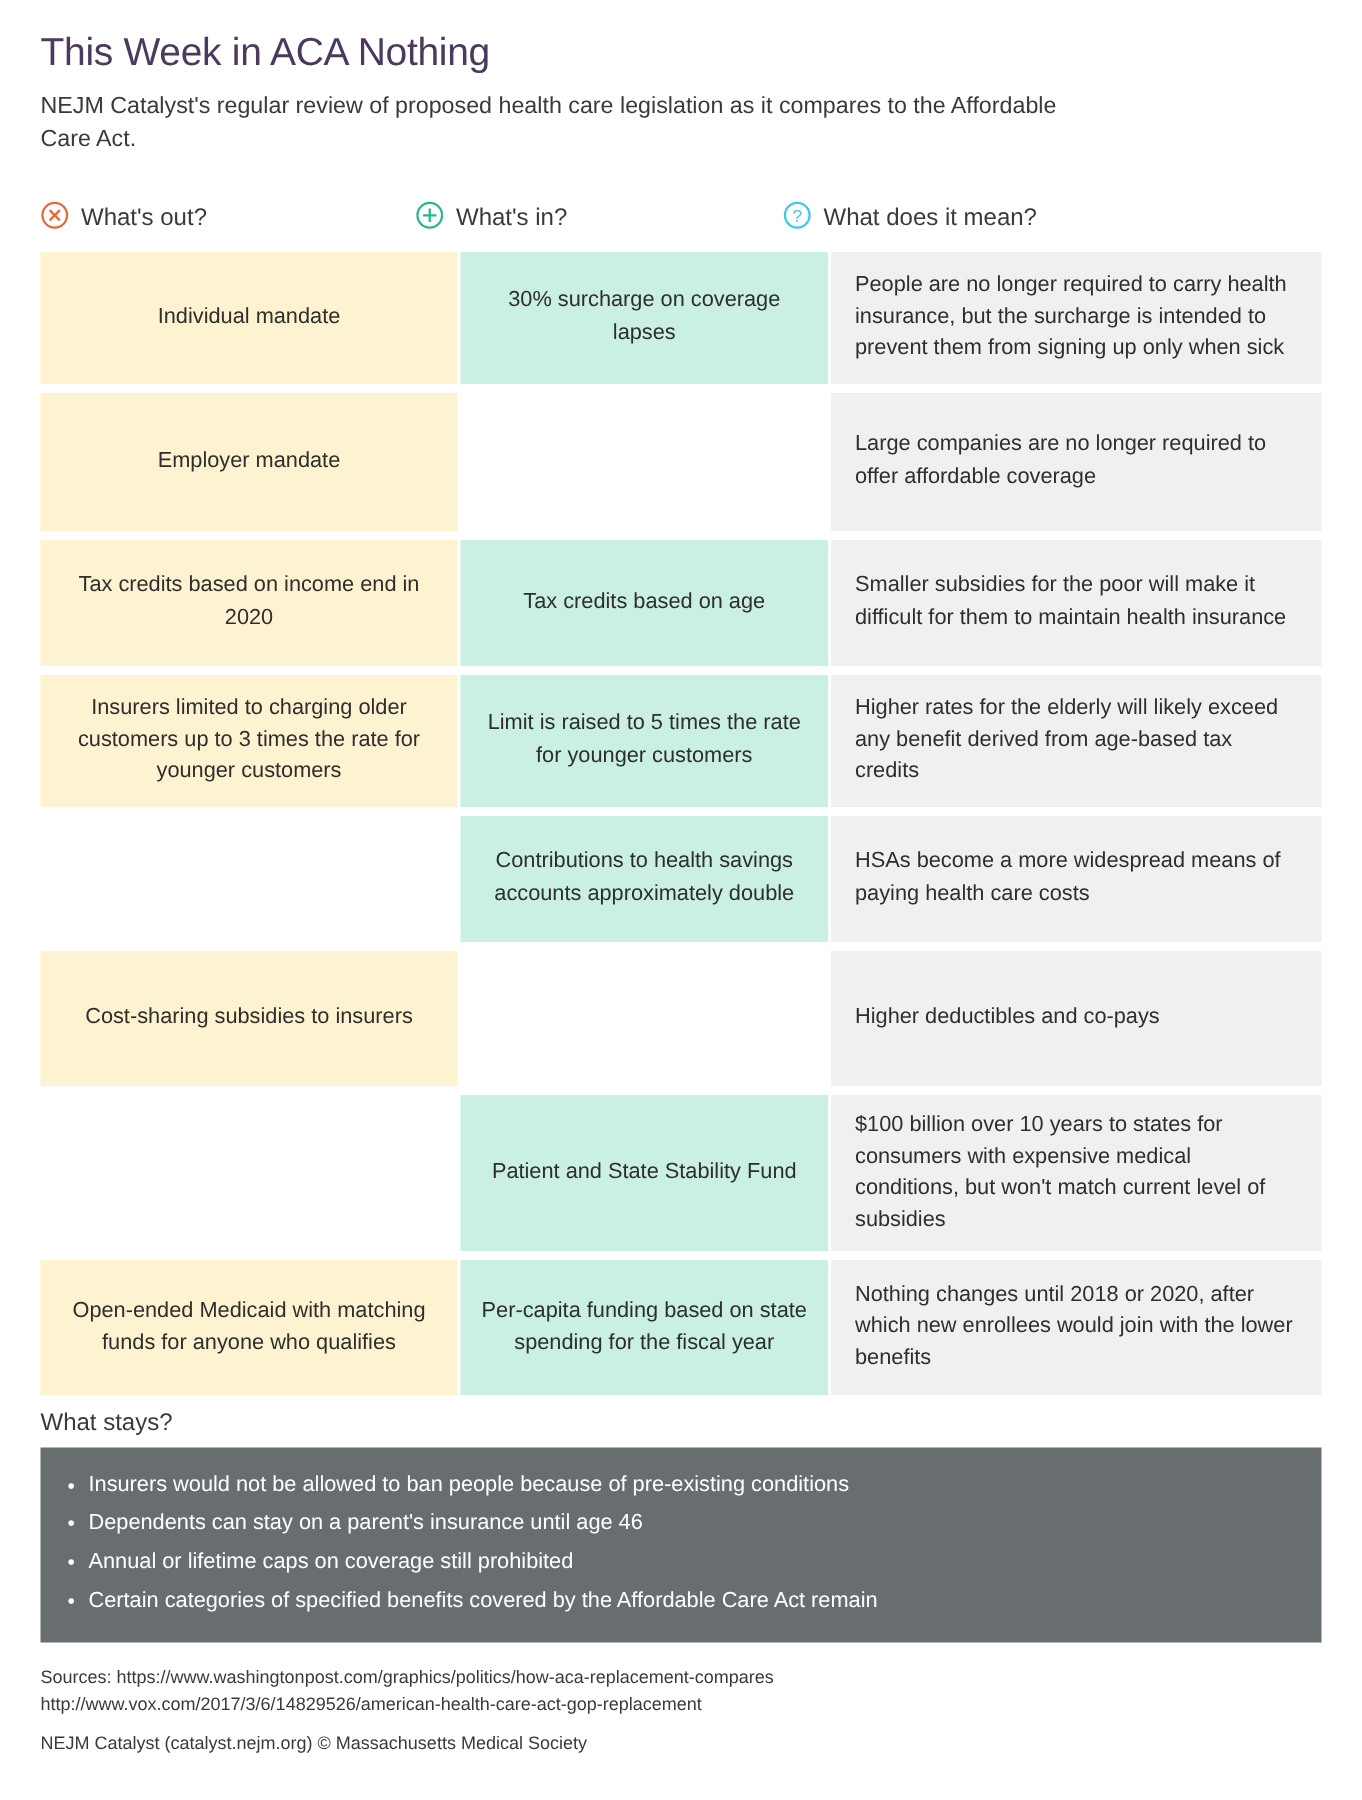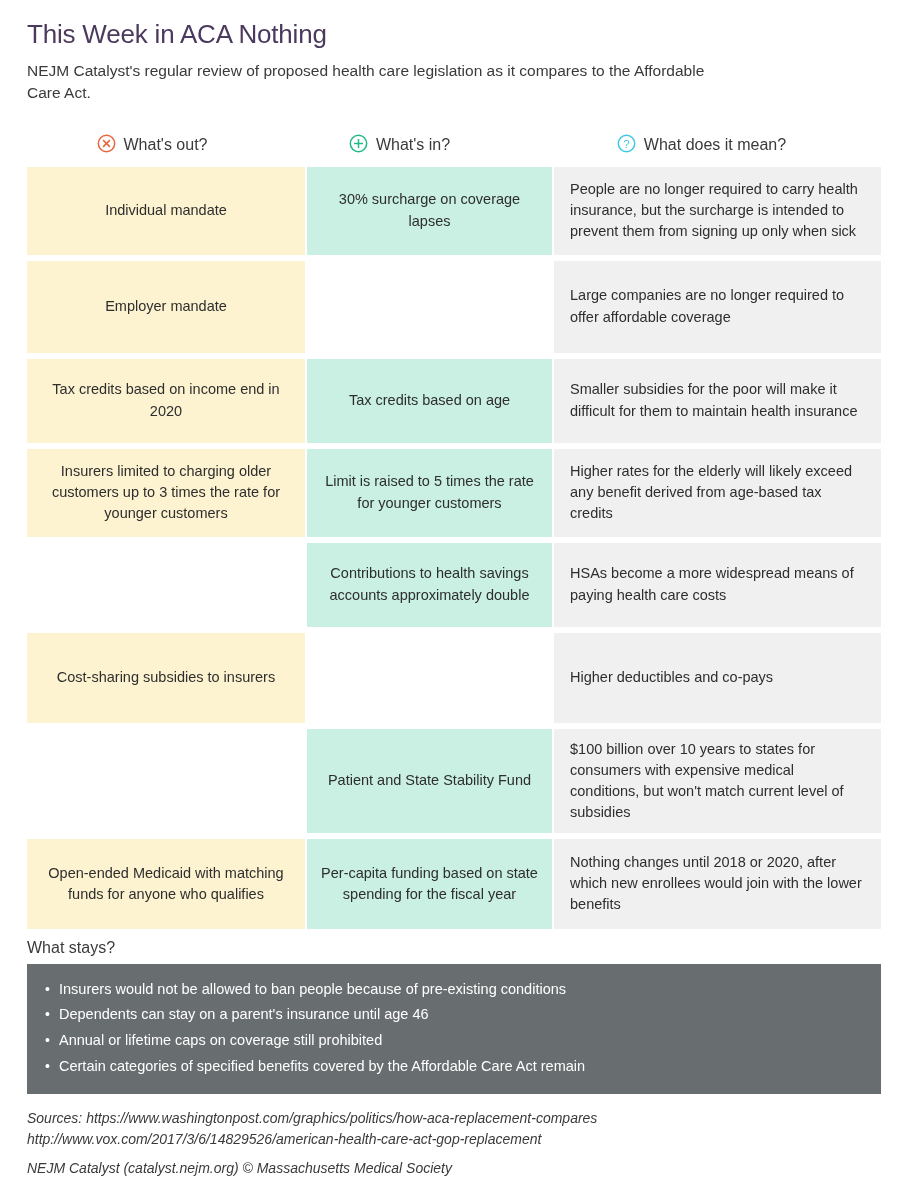--- a/index.html
+++ b/index.html
@@ -44,21 +44,20 @@
   
   .col-headers {
     display: flex;
     margin-top: 30px;
     align-items: center;
   }
   .col-head {
     display: flex;
     align-items: center;
     gap: 8px;
-    justify-content: center;
   }
   .col-head.c1 { width: 250px; }
   .col-head.c2 { width: 245px; }
   .col-head.c3 { flex: 1; }
   .col-head-label {
     font-size: 16px;
     color: #3a3a3a;
     font-weight: 400;
   }
   .hicon { display: block; flex: 0 0 auto; }
@@ -147,24 +146,23 @@
     top: 2px;
     font-size: 14px;
     color: #ffffff;
   }
 
   
   .footer {
     margin-top: 14px;
   }
   .footer-line {
-    font-size: 14px;
+    font-size: 12px;
     color: #3a3a3a;
     line-height: 1.5;
-    font-style: italic;
   }
   .footer-line.credit {
     margin-top: 8px;
   }
 </style>
 </head>
 <body>
 
 <div class="page">
 

